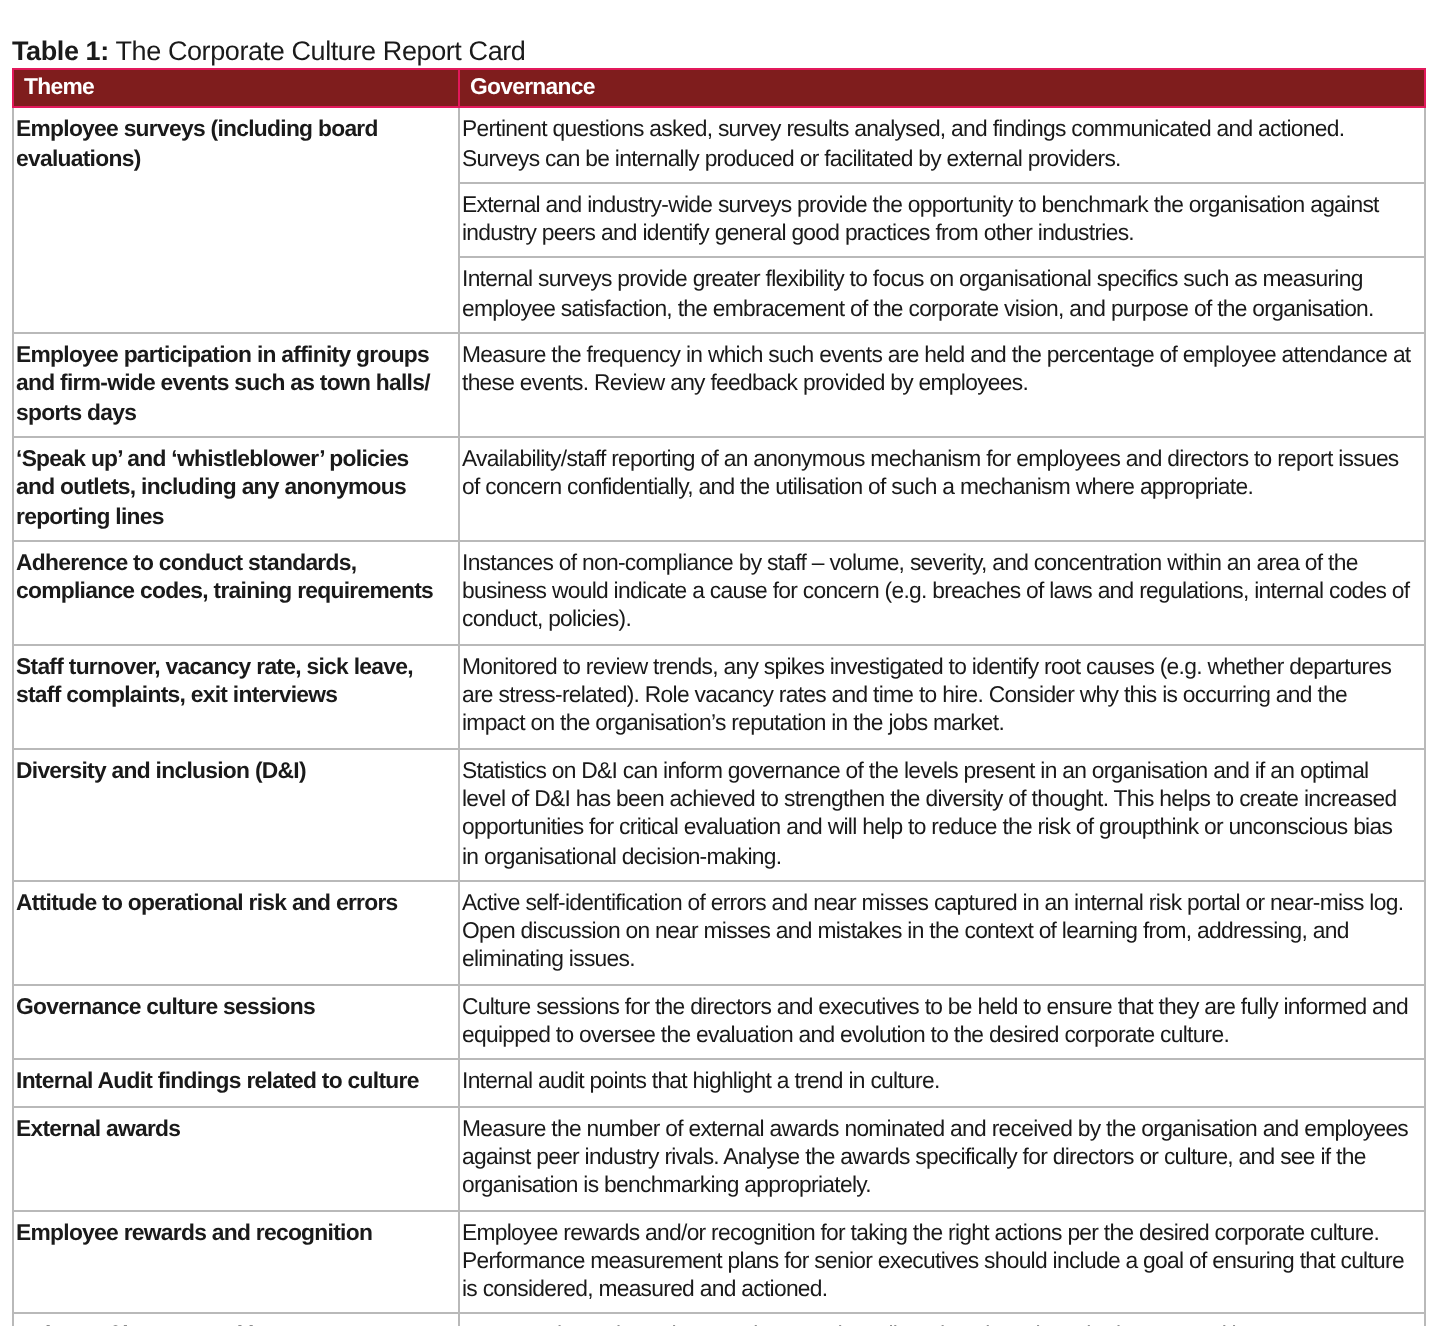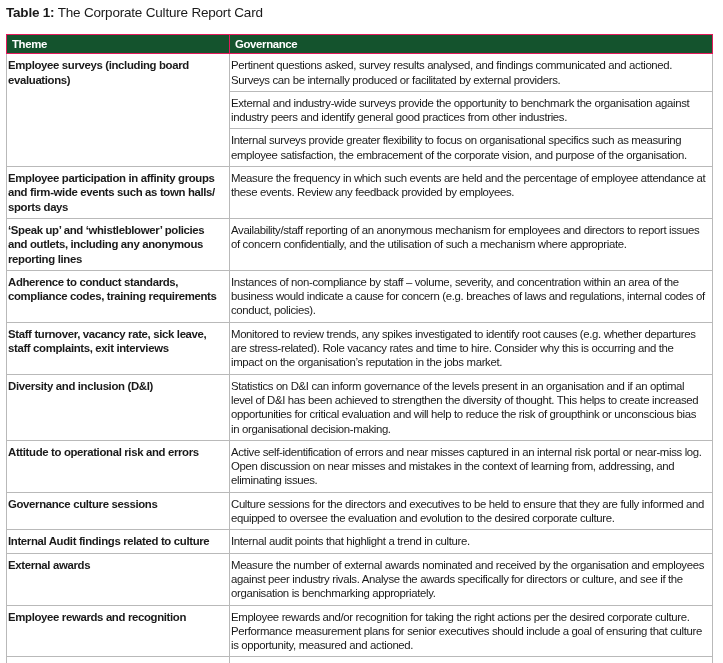--- a/index.html
+++ b/index.html
@@ -11,41 +11,41 @@
       width: 723px;
       height: 663px;
       position: relative;
       font-family: "Liberation Sans Narrow", "Liberation Sans", "DejaVu Sans", sans-serif;
       color: #1a1a1a;
       overflow: hidden;
     }
     .caption {
       position: absolute;
       left: 6px;
-      top: 5px;
+      top: 18px;
       font-size: 13.5px;
       letter-spacing: -0.2px;
       color: #1a1a1a;
     }
     .caption .label { font-weight: bold; }
     table.report {
       position: absolute;
       left: 6px;
       top: 34px;
       width: 706px;
       border-collapse: collapse;
       table-layout: fixed;
       font-size: 11.4px;
       line-height: 14.3px;
       letter-spacing: -0.35px;
     }
     table.report col.c1 { width: 223px; }
     table.report col.c2 { width: 483px; }
     table.report th {
-      background: #14532d;
+      background: #7f1d1d;
       color: #ffffff;
       text-align: left;
       font-weight: bold;
       padding: 2px 5px 2px 5px;
       height: 14px;
       border: 1px solid #e2195b;
       font-size: 11.4px;
     }
     table.report td {
       border: 1px solid #b9b9b9;
@@ -117,21 +117,21 @@
     <tr>
       <td class="theme">Internal Audit findings related to culture</td>
       <td>Internal audit points that highlight a trend in culture.</td>
     </tr>
     <tr>
       <td class="theme">External awards</td>
       <td>Measure the number of external awards nominated and received by the organisation and employees against peer industry rivals. Analyse the awards specifically for directors or culture, and see if the organisation is benchmarking appropriately.</td>
     </tr>
     <tr>
       <td class="theme">Employee rewards and recognition</td>
-      <td>Employee rewards and/or recognition for taking the right actions per the desired corporate culture. Performance measurement plans for senior executives should include a goal of ensuring that culture is opportunity, measured and actioned.</td>
+      <td>Employee rewards and/or recognition for taking the right actions per the desired corporate culture. Performance measurement plans for senior executives should include a goal of ensuring that culture is considered, measured and actioned.</td>
     </tr>
     <tr>
       <td class="theme">Culture of incremental improvement</td>
       <td>Measure the various changes, large and small, and track to show the incremental improvements over time.</td>
     </tr>
 
   </tbody>
 </table>
 
 </body></html>

